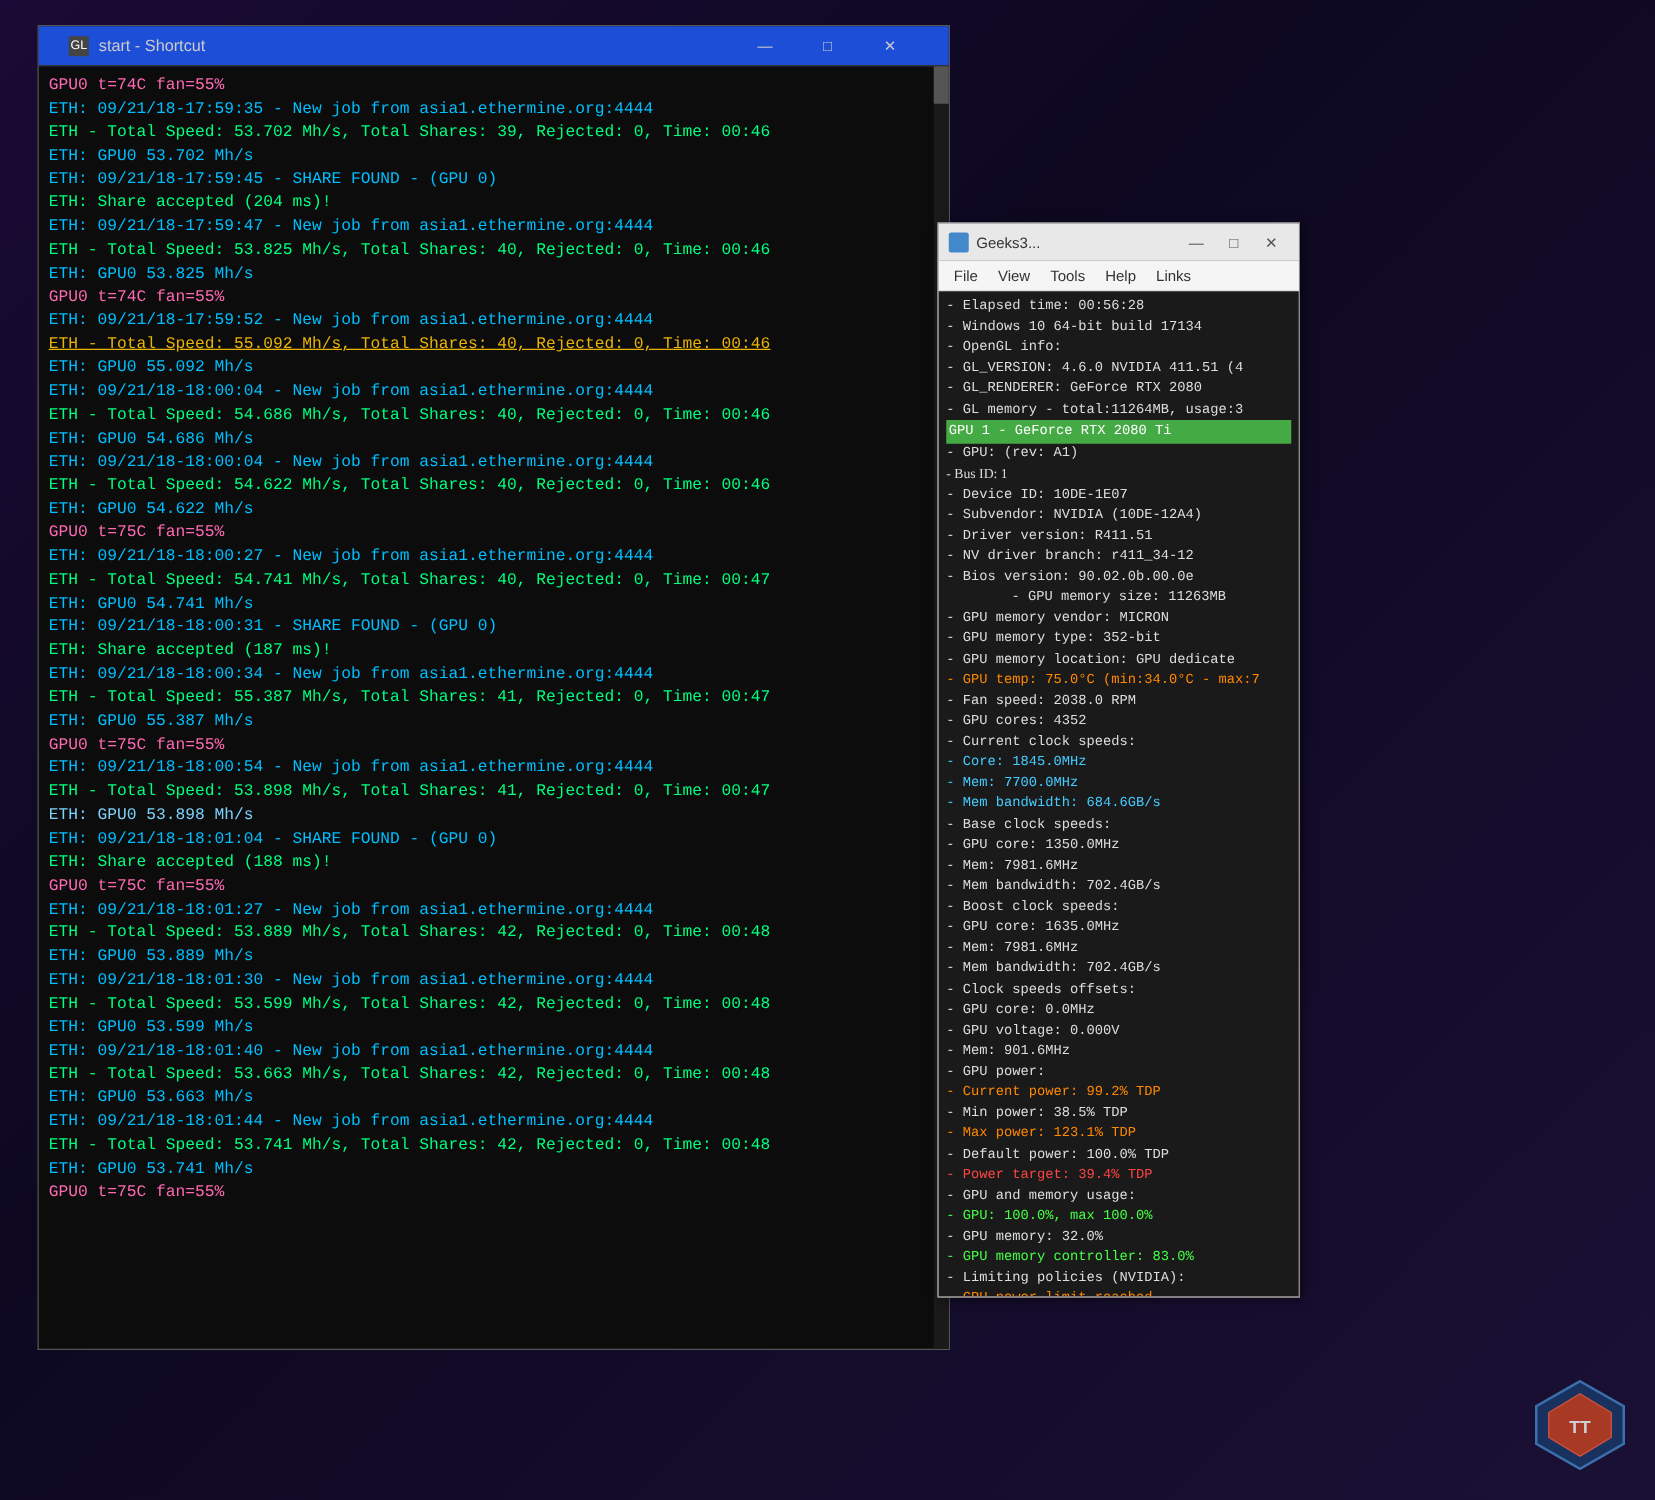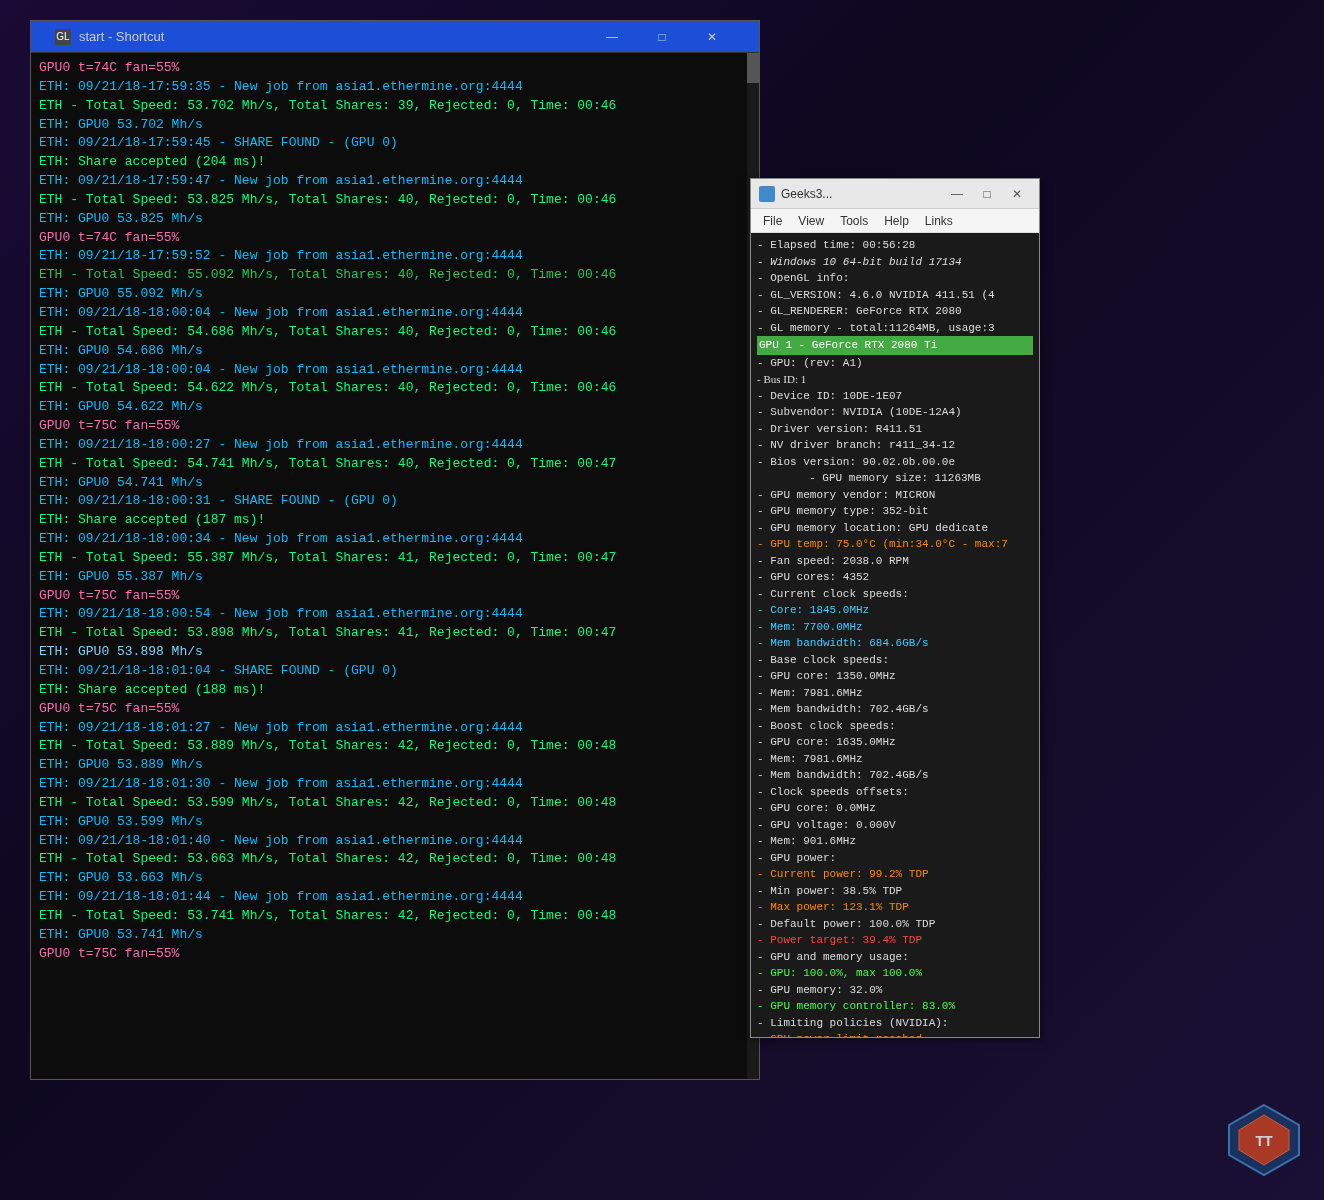--- a/index.html
+++ b/index.html
@@ -211,21 +211,21 @@
         <span class="line" style="color: rgb(0, 191, 255);">ETH: 09/21/18-17:59:35 - New job from asia1.ethermine.org:4444</span>
         <span class="line" style="color: rgb(0, 255, 127);">ETH - Total Speed: 53.702 Mh/s, Total Shares: 39, Rejected: 0, Time: 00:46</span>
         <span class="line" style="color: rgb(0, 191, 255);">ETH: GPU0 53.702 Mh/s</span>
         <span class="line" style="color: rgb(0, 191, 255);">ETH: 09/21/18-17:59:45 - SHARE FOUND - (GPU 0)</span>
         <span class="line" style="color: rgb(0, 255, 127);">ETH: Share accepted (204 ms)!</span>
         <span class="line" style="color: rgb(0, 191, 255);">ETH: 09/21/18-17:59:47 - New job from asia1.ethermine.org:4444</span>
         <span class="line" style="color: rgb(0, 255, 127);">ETH - Total Speed: 53.825 Mh/s, Total Shares: 40, Rejected: 0, Time: 00:46</span>
         <span class="line" style="color: rgb(0, 191, 255);">ETH: GPU0 53.825 Mh/s</span>
         <span class="line" style="color: rgb(255, 105, 180);">GPU0 t=74C fan=55%</span>
         <span class="line" style="color: rgb(0, 191, 255);">ETH: 09/21/18-17:59:52 - New job from asia1.ethermine.org:4444</span>
-        <span class="line" style="color: #22c55e;">ETH - Total Speed: 55.092 Mh/s, Total Shares: 40, Rejected: 0, Time: 00:46</span>
+        <span class="line" style="color: #eab308; text-decoration: underline;">ETH - Total Speed: 55.092 Mh/s, Total Shares: 40, Rejected: 0, Time: 00:46</span>
         <span class="line" style="color: rgb(0, 191, 255);">ETH: GPU0 55.092 Mh/s</span>
         <span class="line" style="color: rgb(0, 191, 255);">ETH: 09/21/18-18:00:04 - New job from asia1.ethermine.org:4444</span>
         <span class="line" style="color: rgb(0, 255, 127);">ETH - Total Speed: 54.686 Mh/s, Total Shares: 40, Rejected: 0, Time: 00:46</span>
         <span class="line" style="color: rgb(0, 191, 255);">ETH: GPU0 54.686 Mh/s</span>
         <span class="line" style="color: rgb(0, 191, 255);">ETH: 09/21/18-18:00:04 - New job from asia1.ethermine.org:4444</span>
         <span class="line" style="color: rgb(0, 255, 127);">ETH - Total Speed: 54.622 Mh/s, Total Shares: 40, Rejected: 0, Time: 00:46</span>
         <span class="line" style="color: rgb(0, 191, 255);">ETH: GPU0 54.622 Mh/s</span>
         <span class="line" style="color: rgb(255, 105, 180);">GPU0 t=75C fan=55%</span>
         <span class="line" style="color: rgb(0, 191, 255);">ETH: 09/21/18-18:00:27 - New job from asia1.ethermine.org:4444</span>
         <span class="line" style="color: rgb(0, 255, 127);">ETH - Total Speed: 54.741 Mh/s, Total Shares: 40, Rejected: 0, Time: 00:47</span>
@@ -275,21 +275,21 @@
     </div>
     <div class="geeks-menubar">
       <span class="geeks-menu-item">File</span>
       <span class="geeks-menu-item">View</span>
       <span class="geeks-menu-item">Tools</span>
       <span class="geeks-menu-item">Help</span>
       <span class="geeks-menu-item">Links</span>
     </div>
     <div class="geeks-body" id="geeks-body">
     <span class="gline" style="color: rgb(221, 221, 221);">- Elapsed time: 00:56:28</span>
-        <span class="gline" style="color: rgb(221, 221, 221); font-style: italic;">- Windows 10 64-bit build 17134</span>
+        <span class="gline" style="color: rgb(221, 221, 221);">- Windows 10 64-bit build 17134</span>
         <span class="gline" style="color: rgb(221, 221, 221);">- OpenGL info:</span>
         <span class="gline" style="color: rgb(221, 221, 221);">  - GL_VERSION: 4.6.0 NVIDIA 411.51 (4</span>
         <span class="gline" style="color: rgb(221, 221, 221);">  - GL_RENDERER: GeForce RTX 2080</span>
         <span class="gline" style="color: rgb(221, 221, 221);">  - GL memory - total:11264MB, usage:3</span>
         <span class="gline" style="background: rgb(68, 170, 68); color: rgb(255, 255, 255); padding: 1px 2px; display: block;">GPU 1 - GeForce RTX 2080 Ti</span>
         <span class="gline" style="color: rgb(221, 221, 221);">- GPU: (rev: A1)</span>
         <span class="gline" style="color: rgb(221, 221, 221); font-family: Liberation Serif, serif;">- Bus ID: 1</span>
         <span class="gline" style="color: rgb(221, 221, 221);">- Device ID: 10DE-1E07</span>
         <span class="gline" style="color: rgb(221, 221, 221);">- Subvendor: NVIDIA (10DE-12A4)</span>
         <span class="gline" style="color: rgb(221, 221, 221);">- Driver version: R411.51</span>

